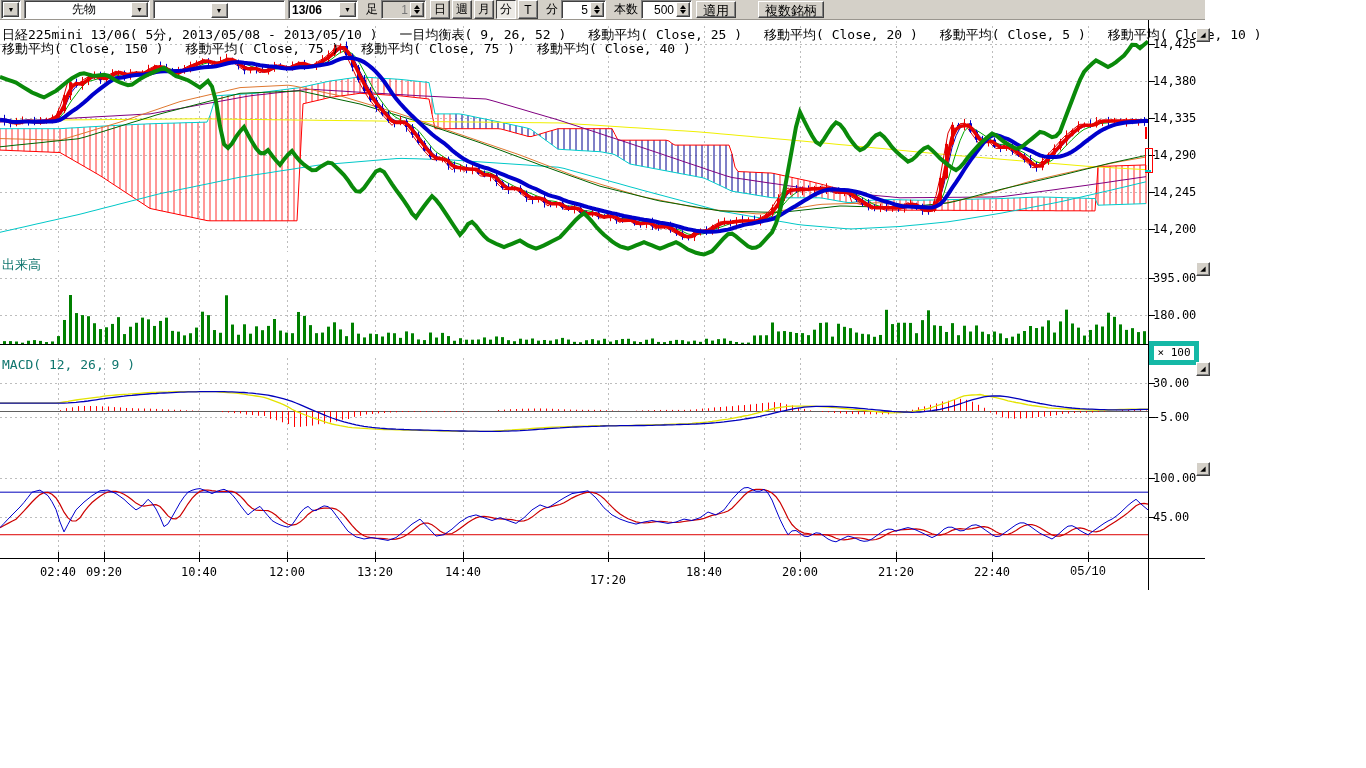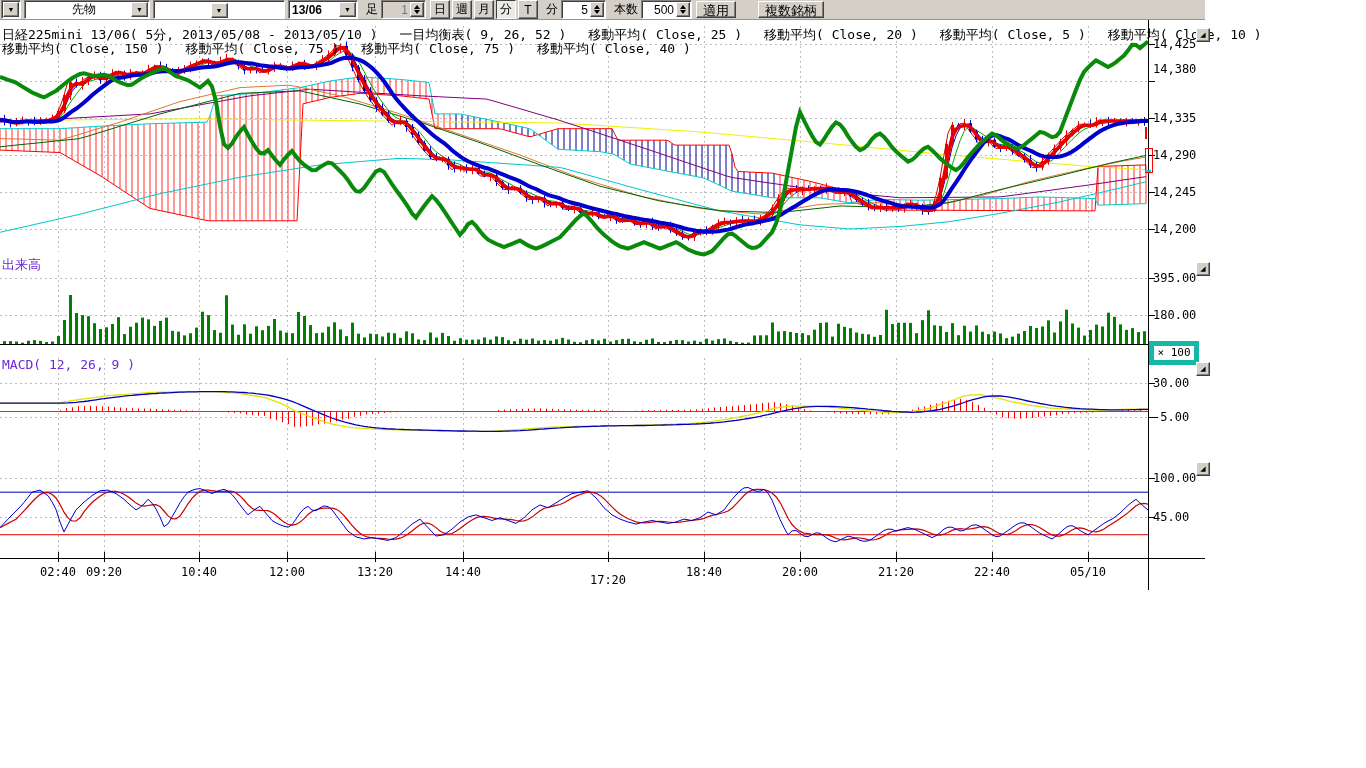--- a/index.html
+++ b/index.html
@@ -33,21 +33,21 @@
   .pbtn{width:18px;height:17px;margin-left:2px;background:#d4d0c8;border:1px solid;
     border-color:#fff #404040 #404040 #fff;box-shadow:inset -1px -1px 0 #808080;
     font-size:12px;display:inline-flex;align-items:center;justify-content:center;}
   .pbtn.active{border-color:#404040 #fff #fff #404040;box-shadow:none;background:#eceae5;}
   #period-group{display:inline-flex;margin-left:2px;}
   
   #chart-svg{position:absolute;top:0;left:0;z-index:1;}
   .hdr-row{position:absolute;left:2px;z-index:4;white-space:nowrap;}
   .hdr-item{display:inline-block;margin-right:22px;font-size:13px;color:#000;
     font-family:"DejaVu Sans Mono","Liberation Mono",monospace;}
-  .pane-title{position:absolute;left:2px;font-size:13px;color:#6d28d9;z-index:4;
+  .pane-title{position:absolute;left:2px;font-size:13px;color:#0f766e;z-index:4;
     font-family:"DejaVu Sans Mono","Liberation Mono",monospace;white-space:nowrap;}
   .ylab{position:absolute;left:1153px;font-size:12px;color:#000;z-index:4;
     font-family:"DejaVu Sans Mono","Liberation Mono",monospace;}
   .xlab{position:absolute;width:44px;text-align:center;font-size:12px;color:#000;z-index:4;
     font-family:"DejaVu Sans Mono","Liberation Mono",monospace;}
   .corner-btn{position:absolute;left:1196px;width:12px;height:12px;background:#d4d0c8;
     border:1px solid;border-color:#fff #404040 #404040 #fff;box-shadow:inset -1px -1px 0 #808080;
     z-index:5;display:flex;align-items:center;justify-content:center;font-size:7px;color:#000;}
   .mult-box{position:absolute;left:1149px;top:341px;width:40px;height:14px;background:#fff;
     border:5px solid #14b8a6;font-size:11px;text-align:center;line-height:14px;z-index:4;
@@ -1162,21 +1162,21 @@
   <div class="hdr-row" style="top:25px;" id="hdr1"><span class="hdr-item">日経225mini 13/06( 5分, 2013/05/08 - 2013/05/10 )</span><span class="hdr-item">一目均衡表( 9, 26, 52 )</span><span class="hdr-item">移動平均( Close, 25 )</span><span class="hdr-item">移動平均( Close, 20 )</span><span class="hdr-item">移動平均( Close, 5 )</span><span class="hdr-item">移動平均( Close, 10 )</span></div>
   <div class="hdr-row" style="top:39px;" id="hdr2"><span class="hdr-item">移動平均( Close, 150 )</span><span class="hdr-item">移動平均( Close, 75 )</span><span class="hdr-item">移動平均( Close, 75 )</span><span class="hdr-item">移動平均( Close, 40 )</span></div>
 
   <div class="pane-title" style="top:256px;">出来高</div>
   <div class="pane-title" style="top:357px;">MACD( 12, 26, 9 )</div>
 
   <div class="mult-box">× 100</div>
 
   <div id="labels">
       <div class="ylab" style="top: 37px;">14,425</div>
-      <div class="ylab" style="top: 62px; text-align: center;">14,380</div>
+      <div class="ylab" style="top: 74px; text-align: center;">14,380</div>
       <div class="ylab" style="top: 111px;">14,335</div>
       <div class="ylab" style="top: 148px;">14,290</div>
       <div class="ylab" style="top: 185px;">14,245</div>
       <div class="ylab" style="top: 222px;">14,200</div>
       <div class="ylab" style="top: 271px;">395.00</div>
       <div class="ylab" style="top: 308px;">180.00</div>
       <div class="ylab" style="top: 376px;">30.00</div>
       <div class="ylab" style="top: 410px;">-5.00</div>
       <div class="ylab" style="top: 471px;">100.00</div>
       <div class="ylab" style="top: 510px;">45.00</div>
@@ -1184,20 +1184,20 @@
       <div class="xlab" style="left: 82px; top: 565px;">09:20</div>
       <div class="xlab" style="left: 177px; top: 565px;">10:40</div>
       <div class="xlab" style="left: 265px; top: 565px;">12:00</div>
       <div class="xlab" style="left: 353px; top: 565px;">13:20</div>
       <div class="xlab" style="left: 441px; top: 565px;">14:40</div>
       <div class="xlab" style="left: 586px; top: 565px; margin-top: 8px;">17:20</div>
       <div class="xlab" style="left: 682px; top: 565px;">18:40</div>
       <div class="xlab" style="left: 778px; top: 565px;">20:00</div>
       <div class="xlab" style="left: 874px; top: 565px;">21:20</div>
       <div class="xlab" style="left: 970px; top: 565px;">22:40</div>
-      <div class="xlab" style="left: 1066px; top: 565px;">05/10</div>
+      <div class="xlab" style="left: 1066px; top: 565px; font-family: Liberation Mono, monospace;">05/10</div>
       <div class="corner-btn" style="top: 28px;">◢</div>
       <div class="corner-btn" style="top: 262px;">◢</div>
       <div class="corner-btn" style="top: 362px;">◢</div>
       <div class="corner-btn" style="top: 462px;">◢</div>
     </div>
 
 </div>
 
 </body></html>

